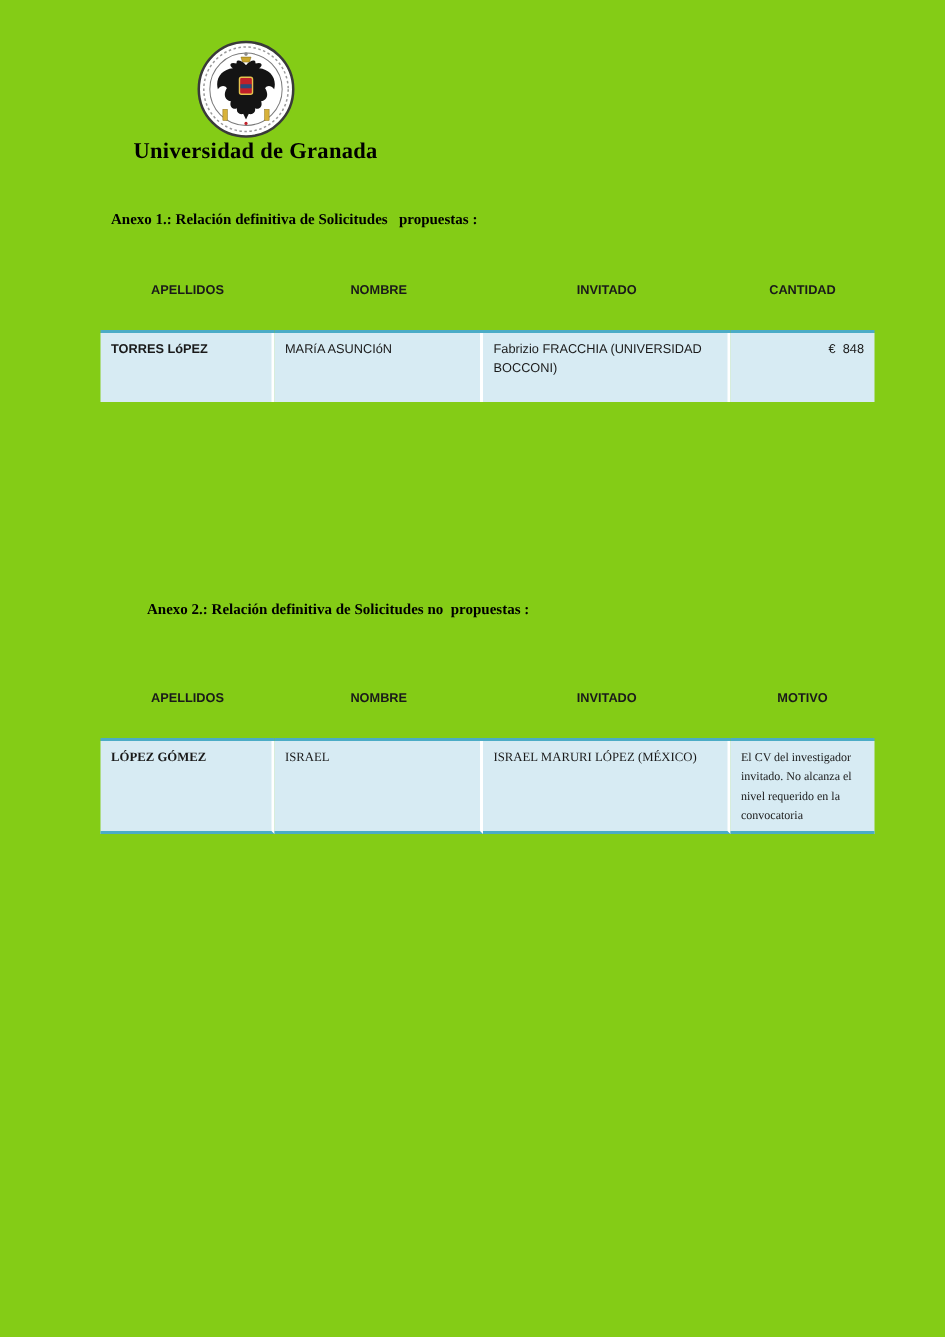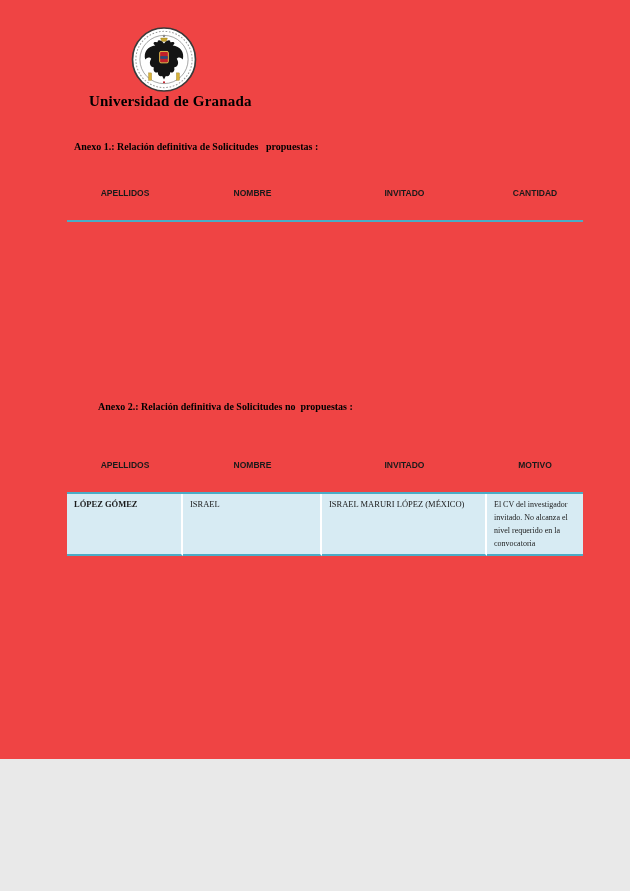--- a/index.html
+++ b/index.html
@@ -5,23 +5,23 @@
   :root {
     --accent: #4BACC6;
     --shade: #D7EBF3;
     --ink: #1a1a1a;
   }
   * { margin: 0; padding: 0; box-sizing: border-box; }
   html, body { background: #e9e9e9; }
   .page {
     position: relative;
     width: 630px;
-    height: 759px;
+    height: 891px;
     margin: 0 auto;
-    background: #ef4444;
+    background: #84cc16;
     overflow: hidden;
     font-family: "Liberation Sans", sans-serif;
     color: var(--ink);
     padding-left: 12px;
   }
   .logo {
     position: absolute;
     left: 127px;
     top: 26px;
     width: 74px;
@@ -145,20 +145,26 @@
       </colgroup>
       <thead>
         <tr>
           <td>APELLIDOS</td>
           <td>NOMBRE</td>
           <td>INVITADO</td>
           <td>CANTIDAD</td>
         </tr>
       </thead>
       <tbody>
+        <tr class="row-shaded r1">
+          <td class="cell-apellidos">TORRES LóPEZ</td>
+          <td>MARíA ASUNCIóN</td>
+          <td>Fabrizio FRACCHIA (UNIVERSIDAD BOCCONI)</td>
+          <td class="cell-amount">€  848</td>
+        </tr>
       </tbody>
     </table>
   </div>
 
   <div class="heading" id="anexo2-heading">Anexo 2.: Relación definitiva de Solicitudes no  propuestas :</div>
 
   <div class="table-wrap" id="table2">
     <table class="doc-table">
       <colgroup>
         <col style="width:116px">

